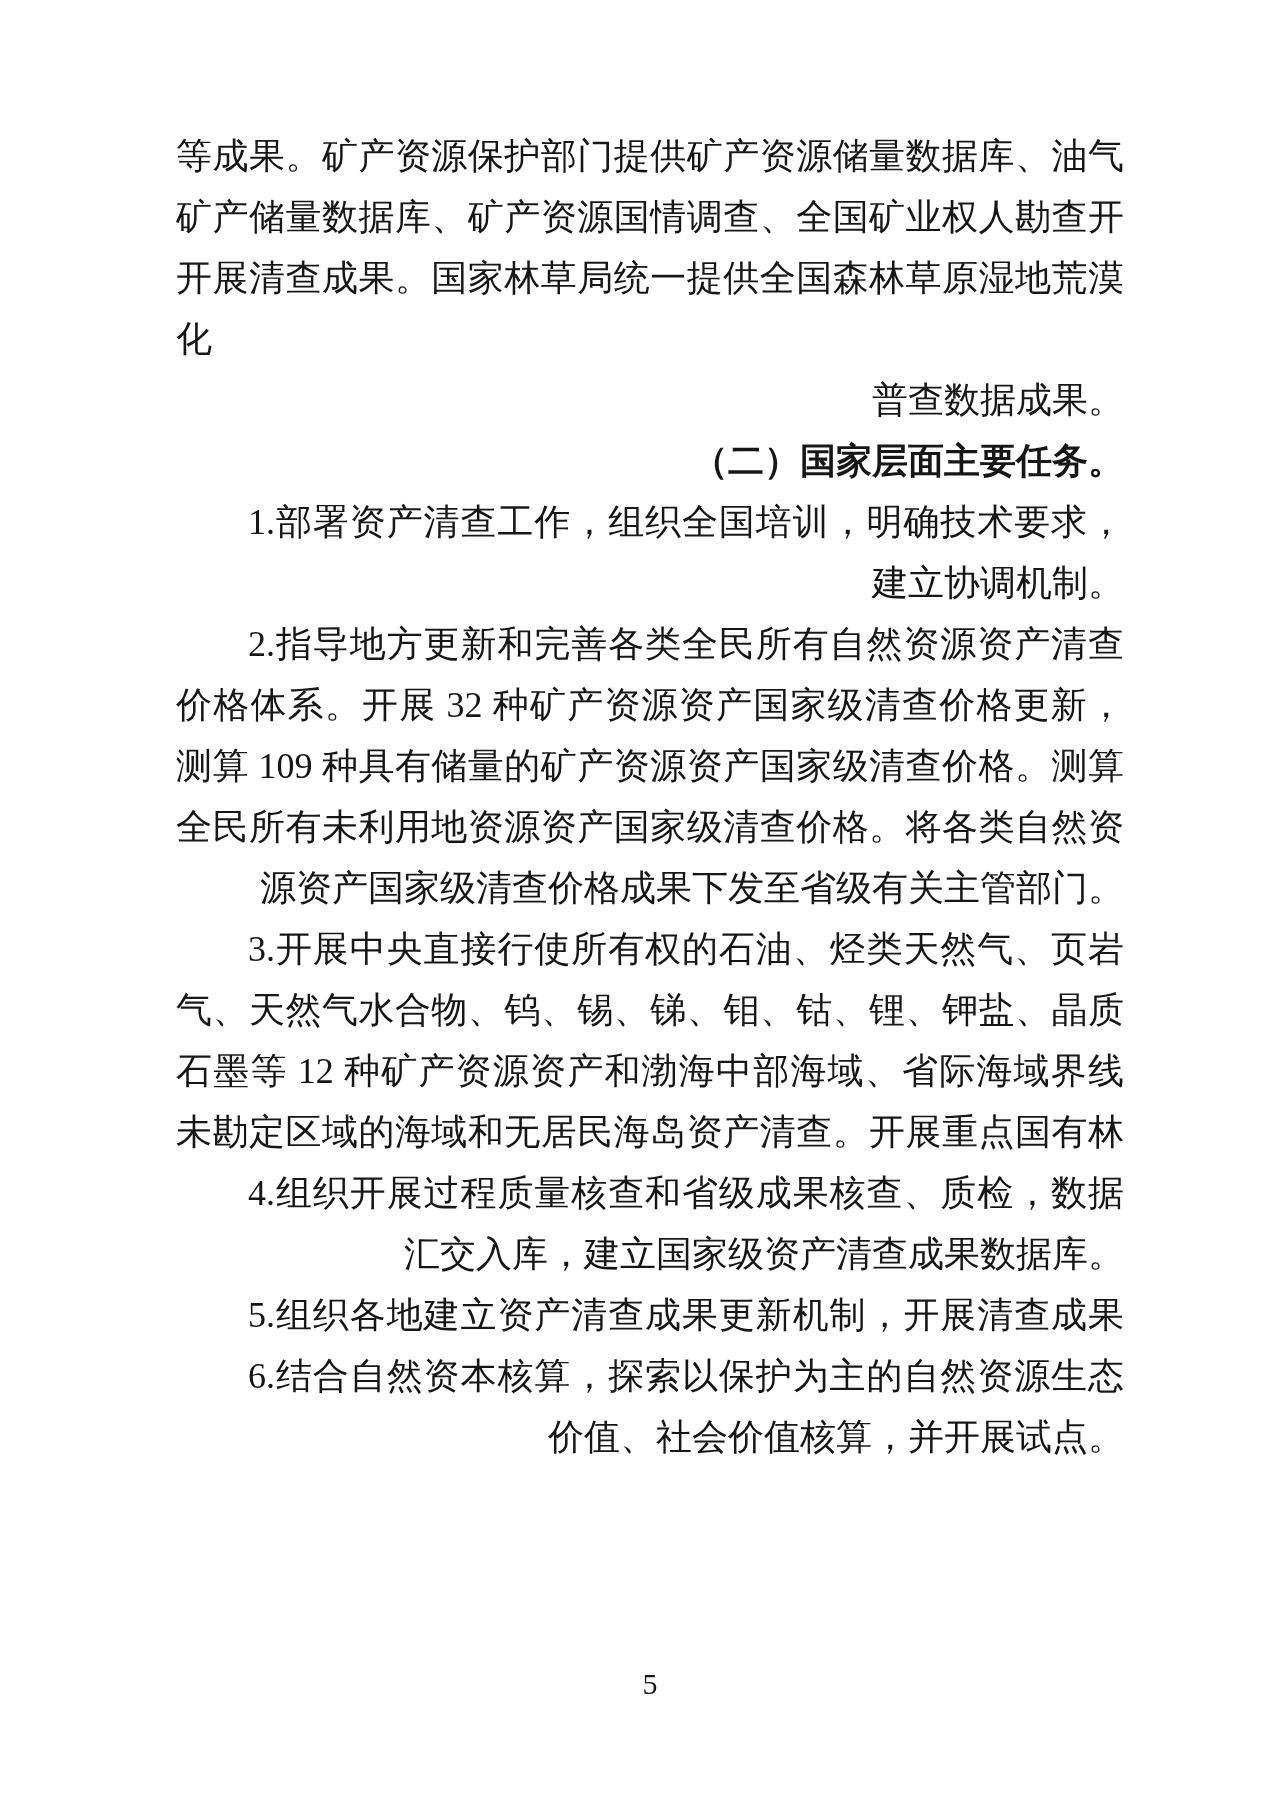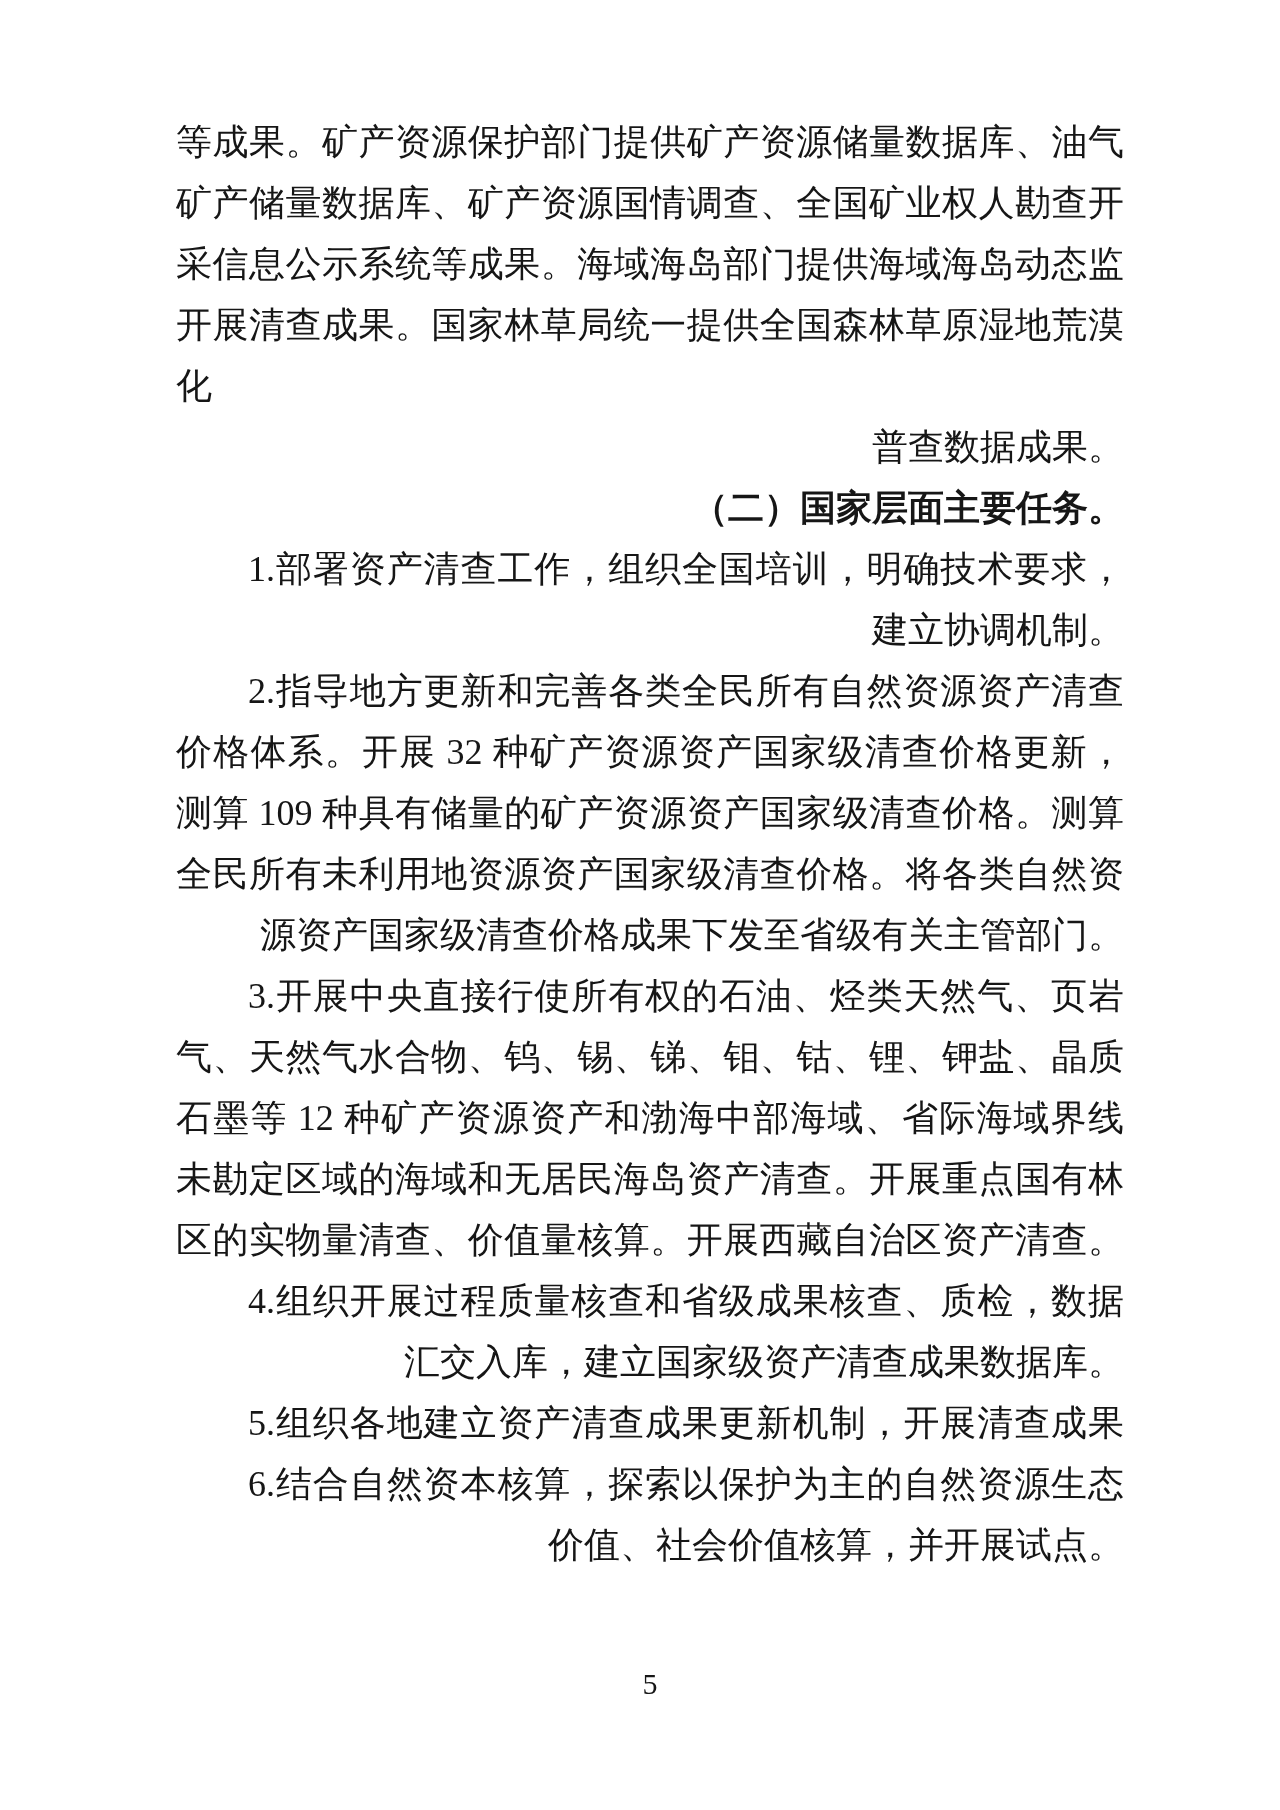--- a/index.html
+++ b/index.html
@@ -12,21 +12,21 @@
     width: 1280px;
     height: 1810px;
     background: #ffffff;
     color: #161616;
     font-family: "Liberation Serif", "DejaVu Serif", serif;
     overflow: hidden;
   }
   .text-block {
     position: absolute;
     left: 176px;
-    top: 112px;
+    top: 126px;
     width: 948px;
   }
   .ln {
     font-size: 36px;
     line-height: 61px;
     letter-spacing: 0px;
     white-space: normal;
     text-align: right;
   }
   
@@ -53,36 +53,34 @@
     color: #161616;
   }
 </style>
 </head>
 <body>
 
 <div class="page">
   <div class="text-block">
     <div class="ln j">等成果。矿产资源保护部门提供矿产资源储量数据库、油气</div>
     <div class="ln j">矿产储量数据库、矿产资源国情调查、全国矿业权人勘查开</div>
-    <div class="ln j">采信息公示系统等成果。海域海岛部门提供海域海岛动态监</div>
     <div class="ln j">开展清查成果。国家林草局统一提供全国森林草原湿地荒漠化</div>
     <div class="ln">普查数据成果。</div>
     <div class="ln indent heading">（二）国家层面主要任务。</div>
     <div class="ln indent j">1.部署资产清查工作，组织全国培训，明确技术要求，</div>
     <div class="ln">建立协调机制。</div>
     <div class="ln indent j">2.指导地方更新和完善各类全民所有自然资源资产清查</div>
     <div class="ln j">价格体系。开展 32 种矿产资源资产国家级清查价格更新，</div>
     <div class="ln j">测算 109 种具有储量的矿产资源资产国家级清查价格。测算</div>
     <div class="ln j">全民所有未利用地资源资产国家级清查价格。将各类自然资</div>
     <div class="ln">源资产国家级清查价格成果下发至省级有关主管部门。</div>
     <div class="ln indent j">3.开展中央直接行使所有权的石油、烃类天然气、页岩</div>
     <div class="ln j">气、天然气水合物、钨、锡、锑、钼、钴、锂、钾盐、晶质</div>
     <div class="ln j">石墨等 12 种矿产资源资产和渤海中部海域、省际海域界线</div>
     <div class="ln j">未勘定区域的海域和无居民海岛资产清查。开展重点国有林</div>
-    <div class="ln j">区的实物量清查、价值量核算。开展西藏自治区资产清查。</div>
     <div class="ln indent j">4.组织开展过程质量核查和省级成果核查、质检，数据</div>
     <div class="ln">汇交入库，建立国家级资产清查成果数据库。</div>
     <div class="ln indent j">5.组织各地建立资产清查成果更新机制，开展清查成果</div>
     <div class="ln indent j">6.结合自然资本核算，探索以保护为主的自然资源生态</div>
     <div class="ln">价值、社会价值核算，并开展试点。</div>
   </div>
   <div class="page-number">5</div>
 </div>
 
 </body></html>

